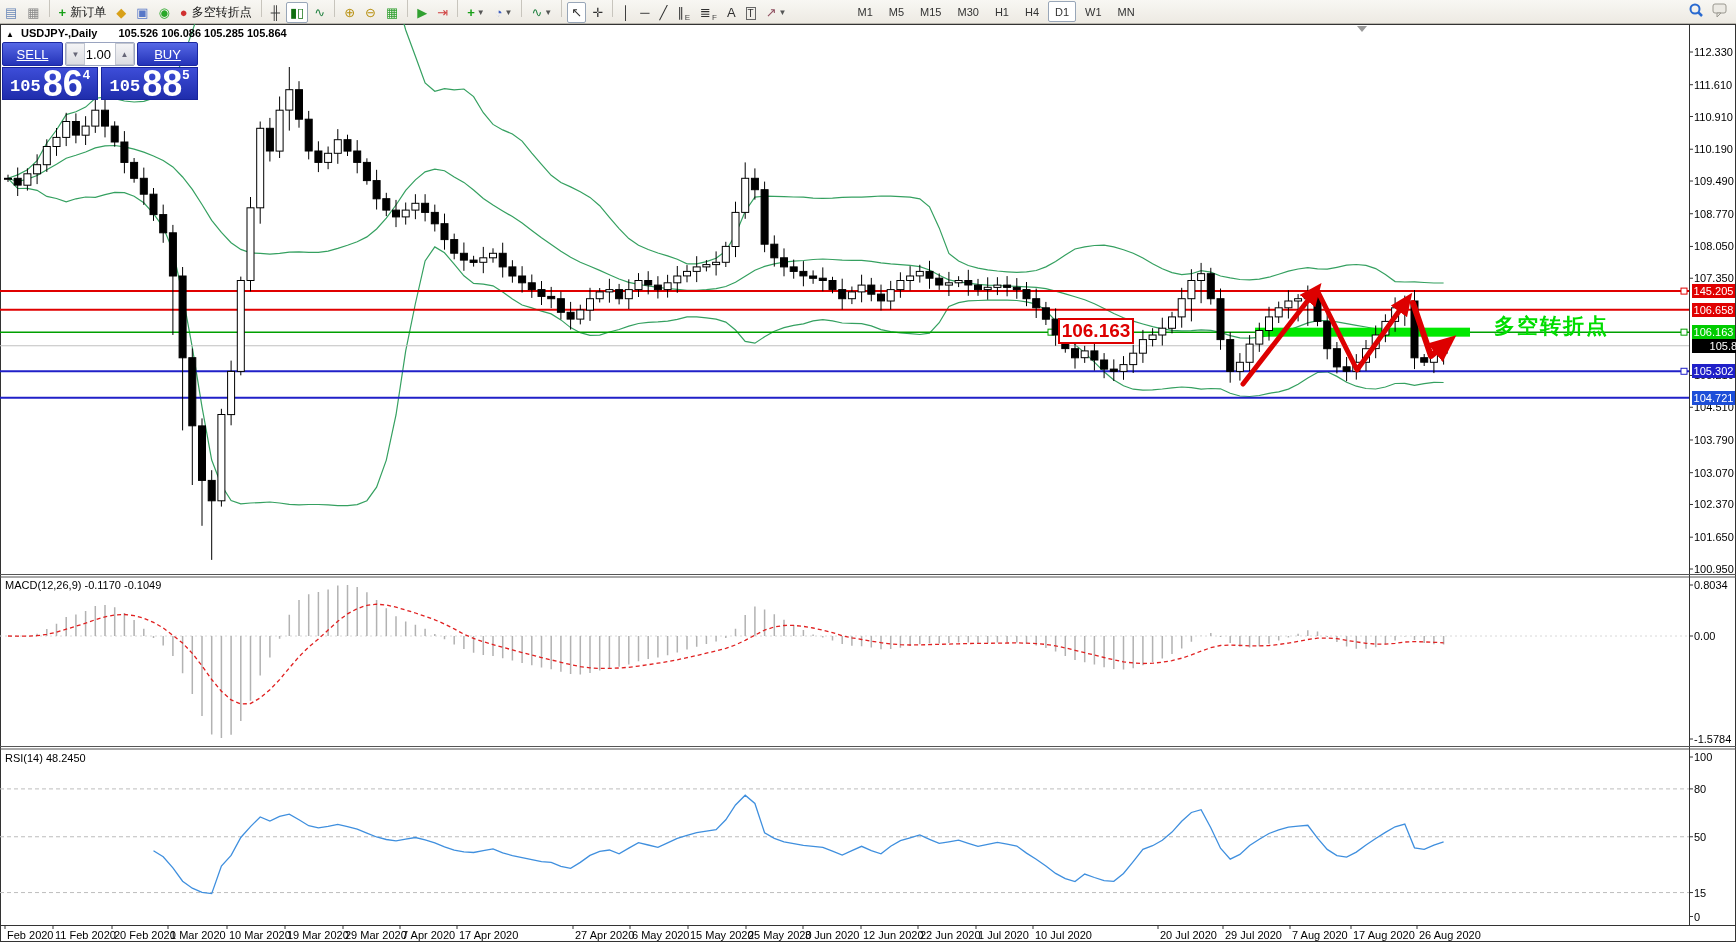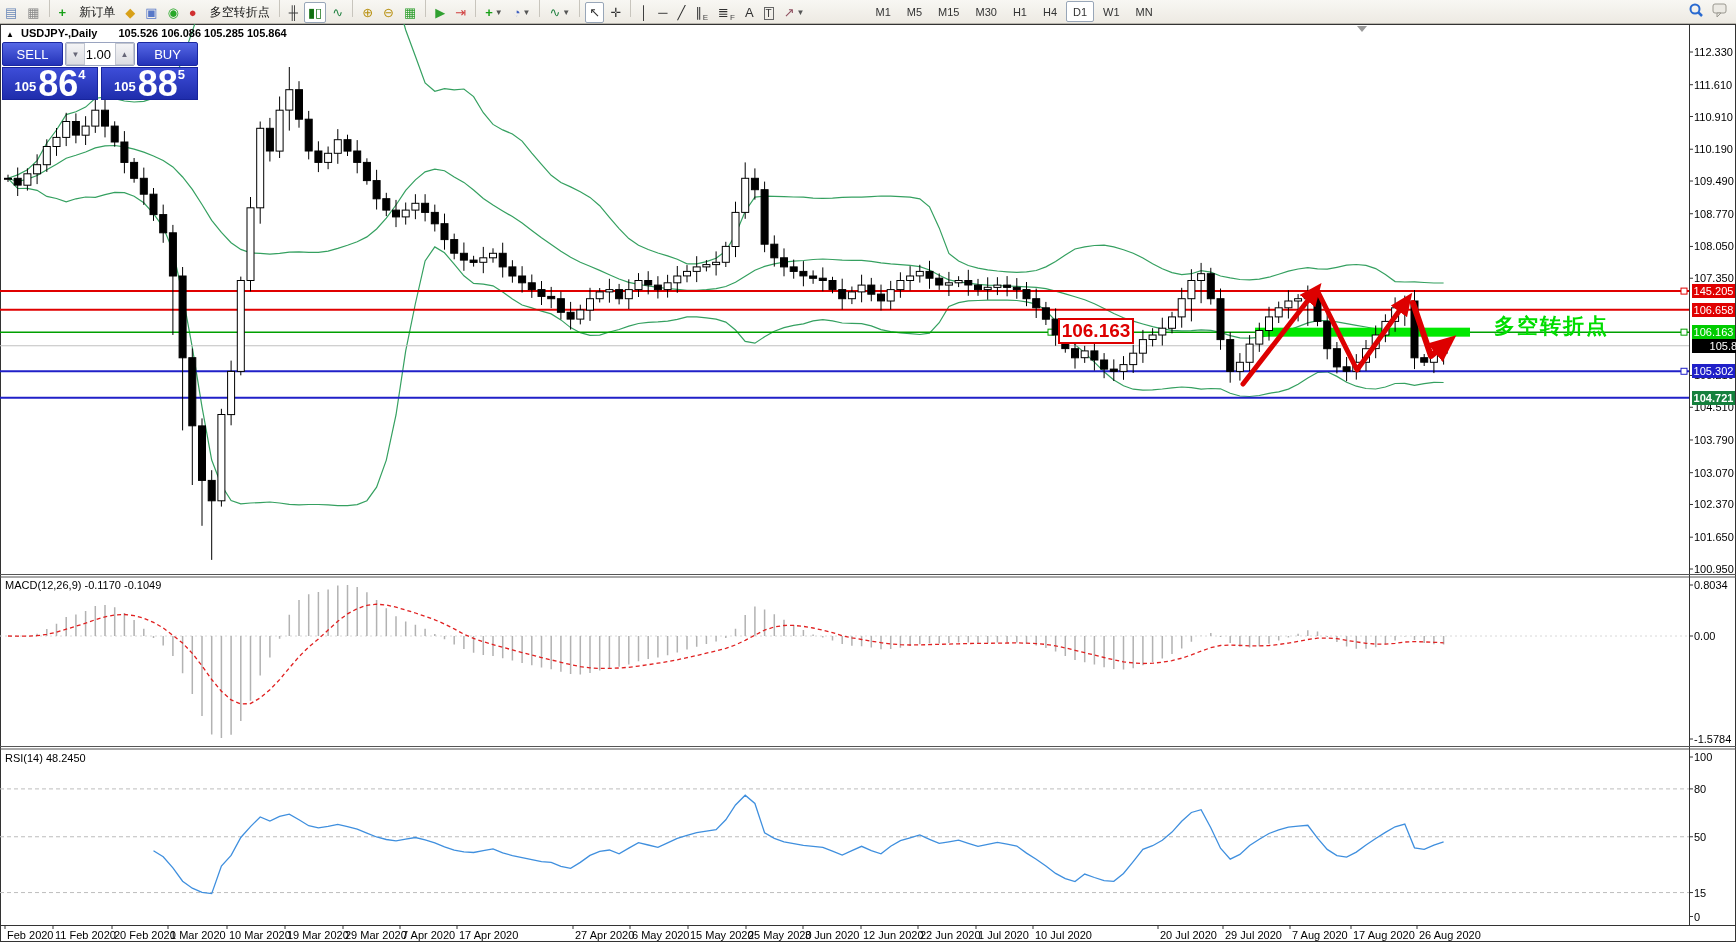--- a/index.html
+++ b/index.html
@@ -6,47 +6,47 @@
   #app{position:relative;width:1736px;height:943px;overflow:hidden;
        font-family:"Liberation Sans","DejaVu Sans",sans-serif;background:#fff;}
   
   #toolbar{position:absolute;left:0;top:0;width:1736px;height:23px;
            background:linear-gradient(#f8f7f3,#edeae3);border-bottom:1px solid #b9b6ae;
            display:flex;align-items:center;white-space:nowrap;z-index:30;}
   .tbtn{display:inline-flex;align-items:center;height:19px;padding:0 3px;margin:0 1px;
         border:1px solid transparent;border-radius:2px;font-size:13px;color:#333;cursor:default;}
   .tbtn.pressed{background:#fff;border-color:#98a6b8;}
   .tbtn .g{font-size:13px;line-height:13px;}
-  .tbtn .lbl{font-size:12px;margin-left:13px;color:#111;}
+  .tbtn .lbl{font-size:12px;margin-left:4px;color:#111;}
   .tbtn .sub{font-size:8px;align-self:flex-end;margin-left:1px;color:#444;}
   .tbtn .dd{font-size:8px;color:#555;margin-left:2px;}
   .tbtn .boxed{border:1px solid #666;font-size:10px;padding:0 1px;line-height:11px;}
   .tsep{display:inline-block;width:1px;height:17px;background:#c8c5bd;margin:0 4px;}
   #tb-right{position:absolute;right:6px;top:2px;display:flex;gap:8px;align-items:center;}
   
   #chart-svg{position:absolute;left:0;top:0;z-index:1;}
   #symbol-bar{position:absolute;left:6px;top:27px;font-size:11px;font-weight:bold;color:#000;z-index:10;}
   #symbol-bar .tri{font-size:8px;margin-right:4px;}
   #symbol-bar .ohlc{font-weight:bold;margin-left:18px;}
   
   #one-click{position:absolute;left:2px;top:42px;width:196px;z-index:20;}
   #oc-row1{display:flex;height:24px;}
   .oc-btn{width:59px;background:linear-gradient(#5668e6,#2433b8);color:#fff;font-size:13px;
           display:flex;align-items:center;justify-content:center;border:1px solid #1a27a0;border-radius:2px;}
-  .oc-btn span{}
+  .oc-btn span{text-decoration:underline;}
   #oc-lot{flex:1;display:flex;background:#fff;border:1px solid #9aa4c0;margin:0 2px;border-radius:2px;}
   .spin{width:17px;background:linear-gradient(#f4f4f6,#dcdde2);color:#667;font-size:8px;
         display:flex;align-items:center;justify-content:center;border:1px solid #c2c6d0;}
   #lot-val{flex:1;font-size:13px;color:#000;display:flex;align-items:center;justify-content:flex-end;padding-right:4px;}
   #oc-row2{display:flex;height:33px;margin-top:1px;}
   .qpanel{background:linear-gradient(#3d4dd8,#1f2dac);color:#fff;display:flex;align-items:flex-end;
           justify-content:center;border:1px solid #18249c;padding-bottom:2px;}
   #q-bid{width:95px;margin-right:3px;}
   #q-ask{width:96px;}
-  .q-small{font-size:13px;font-weight:bold;margin-right:2px;line-height:20px;}
+  .q-small{font-size:17px;font-weight:bold;margin-right:2px;line-height:20px;font-family:Liberation Mono, monospace;}
   .q-big{font-size:36px;font-weight:bold;line-height:26px;}
   .q-sup{font-size:13px;font-weight:bold;align-self:flex-start;line-height:14px;}
   
   .ind-label{position:absolute;left:5px;font-size:11px;color:#000;z-index:10;}
   
   .ptag{position:absolute;left:1692px;width:43px;height:14px;z-index:15;color:#fff;
         font-size:11px;display:flex;align-items:center;justify-content:center;}
   
   #price-box{position:absolute;left:1058px;top:318px;width:72px;height:22px;background:#fff;
              border:2px solid #dd0000;color:#dd0000;font-size:19px;font-weight:bold;z-index:12;
@@ -475,15 +475,15 @@
 
   <div id="price-box">106.163</div>
   <div id="cn-text">多空转折点</div>
 
   <div id="tags">
       <div class="ptag" style="top: 284.101px; background: rgb(224, 0, 0);">145.205</div>
       <div class="ptag" style="top: 302.682px; background: rgb(224, 0, 0);">106.658</div>
       <div class="ptag" style="top: 325.17px; background: rgb(0, 204, 0);">106.163</div>
       <div class="ptag" style="top: 338.754px; background: rgb(0, 0, 0); padding-left: 16px;">105.864</div>
       <div class="ptag" style="top: 364.286px; background: rgb(32, 32, 200);">105.302</div>
-      <div class="ptag" style="top: 390.681px; background: #15803d; font-weight: bold;">104.721</div>
+      <div class="ptag" style="top: 390.681px; background: #1d4ed8;">104.721</div>
     </div>
 </div>
 
 </body></html>

